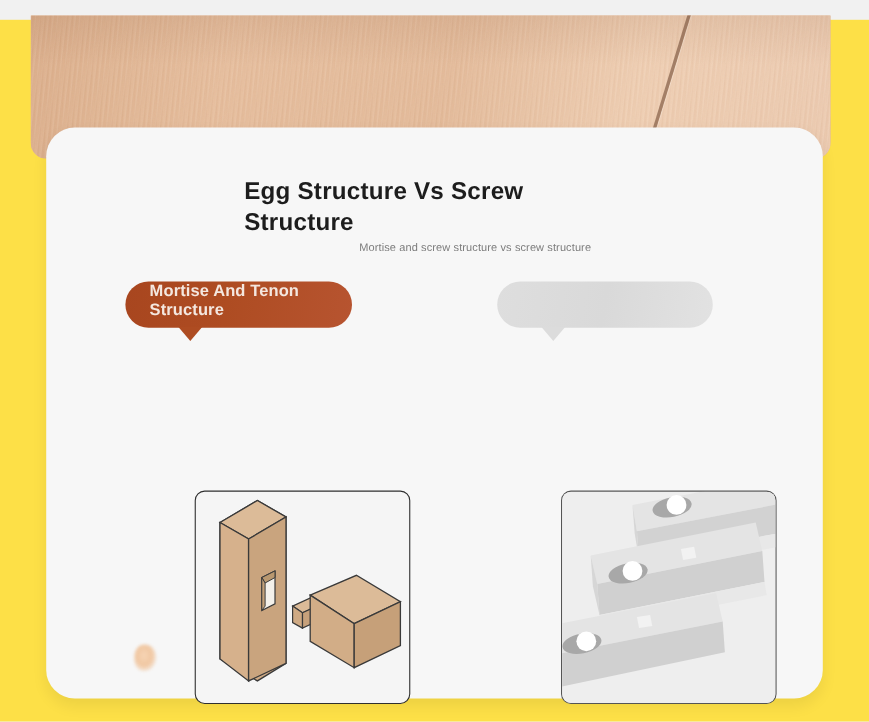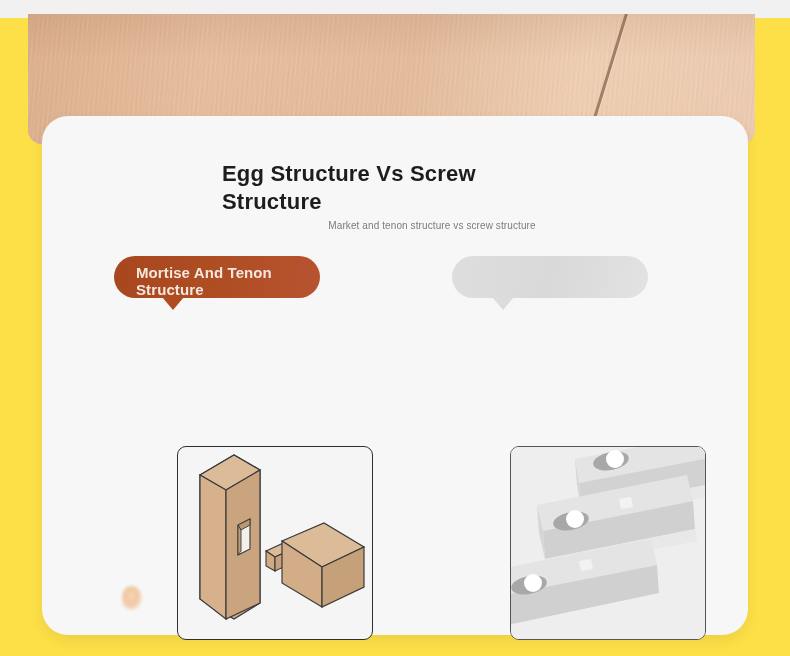--- a/index.html
+++ b/index.html
@@ -124,21 +124,21 @@
     width: 300px;
   }
   #column-left  { left: 72px; }
   #column-right { left: 410px; }
 
   .badge {
     position: relative;
     height: 42px;
     border-radius: 21px;
     display: flex;
-    align-items: flex-end;
+    align-items: flex-start;
     box-sizing: border-box;
     padding: 0 14px 0 22px;
   }
   .badge-label {
     font-size: 15px;
     font-weight: bold;
     line-height: 17px;
     letter-spacing: .1px;
   }
   .badge-pointer {
@@ -211,21 +211,21 @@
     <div class="wood-grain"></div>
     <div class="plank-seam seam-a"></div>
 
     <div class="plank-seam seam-c"></div>
     <div class="wood-shade"></div>
   </div>
 
   <div id="content-card">
 
     <div id="card-title">Egg Structure Vs Screw Structure</div>
-    <div id="card-subtitle">Market and tenon structure vs screw structure</div>
+    <div id="card-subtitle">Mortise and screw structure vs screw structure</div>
 
     <div class="column" id="column-left">
       <div class="badge" id="badge-mortise">
         <span class="badge-label">Mortise And Tenon Structure</span>
         <span class="badge-pointer" id="pointer-mortise"></span>
       </div>
 
       <div class="illustration-frame" id="illustration-mortise">
         <svg width="194" height="192" viewBox="0 0 194 192">
 

